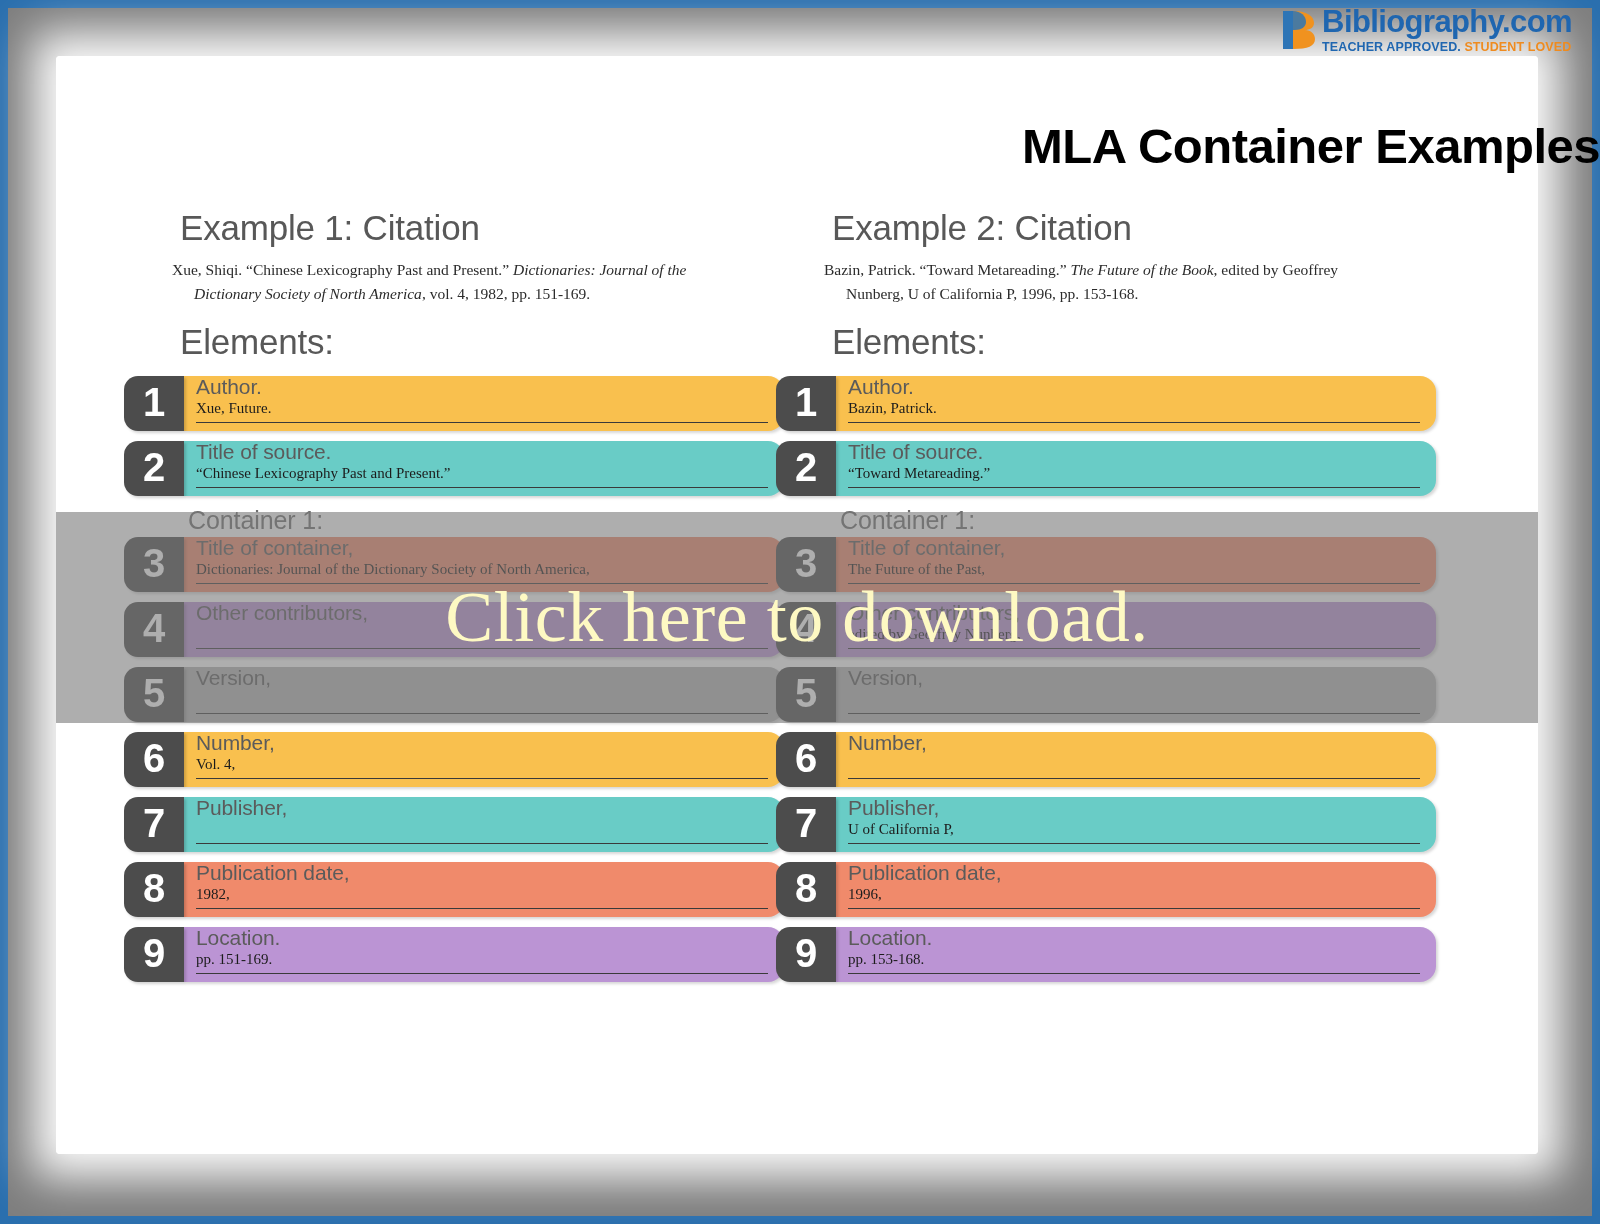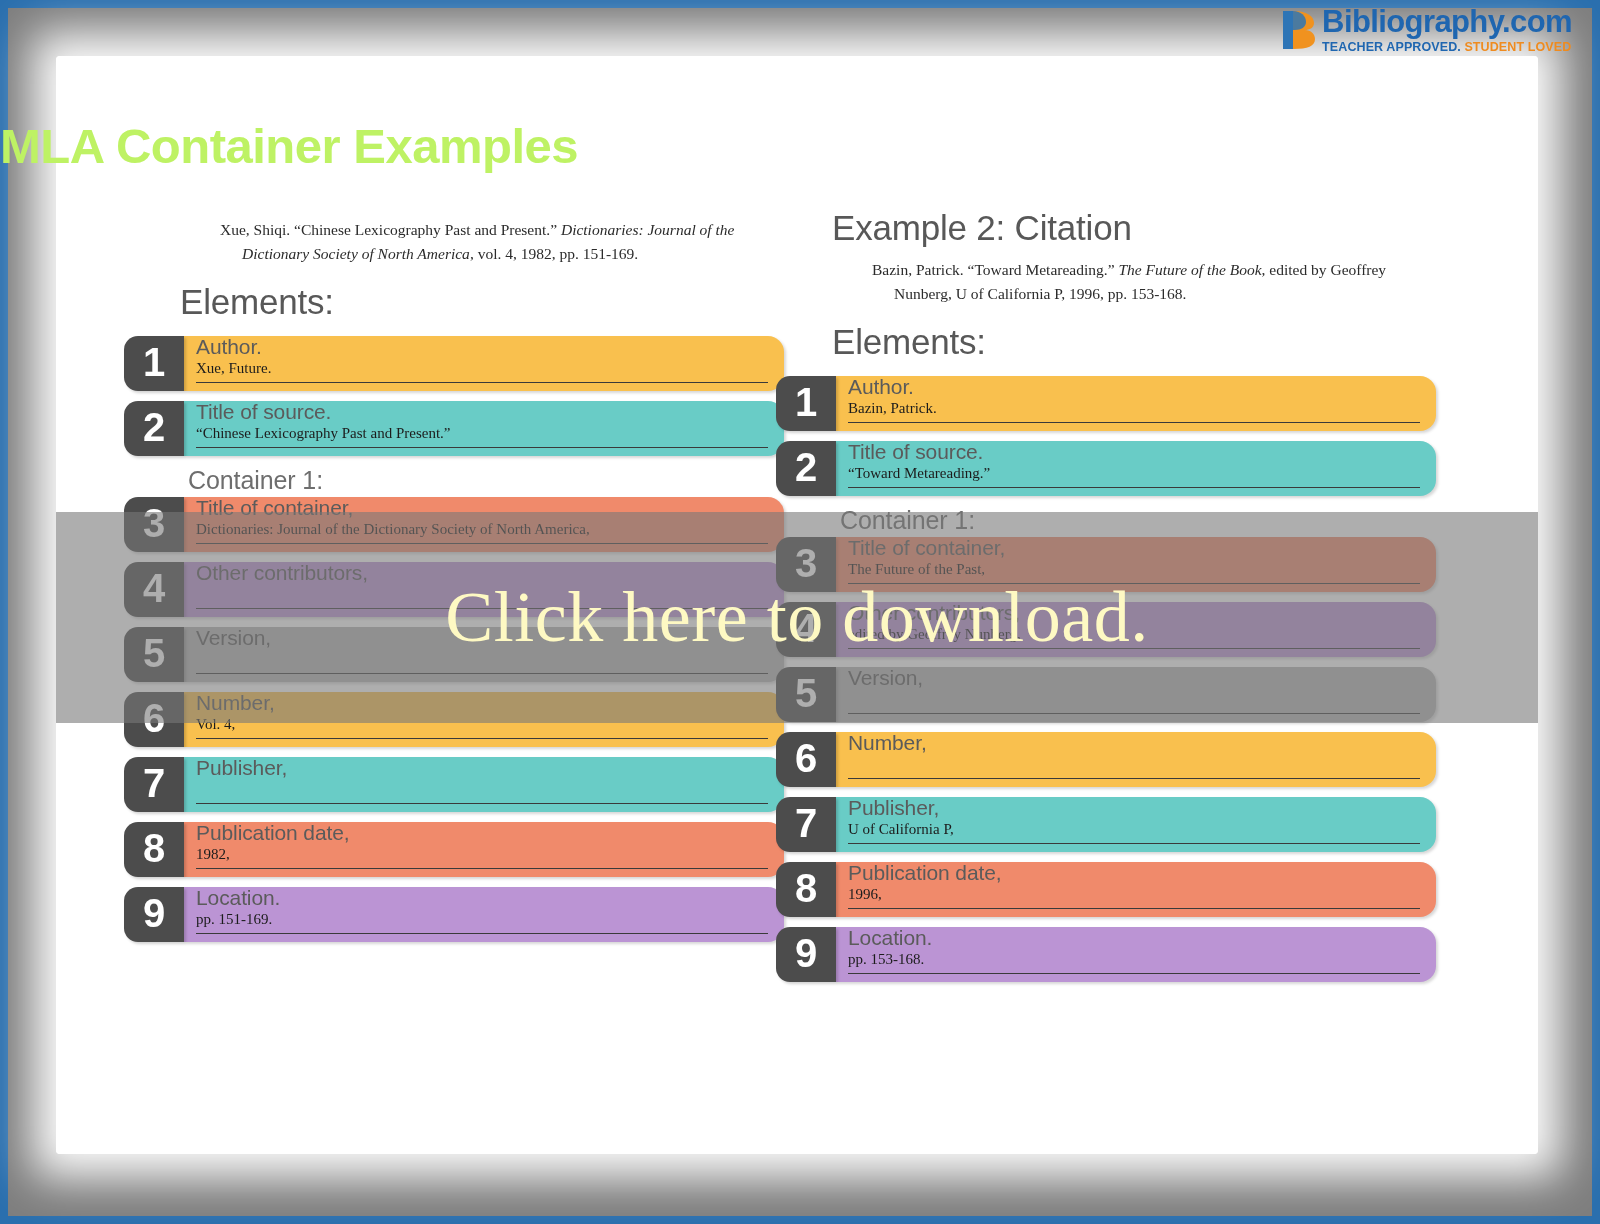--- a/index.html
+++ b/index.html
@@ -57,42 +57,42 @@
     font-size:12.5px; font-weight:bold; letter-spacing:0.1px;
     line-height:1.25; margin-top:3px;
     color:#1f66b0;
   }
   #logo-tag .b{ color:#1f66b0; }
   #logo-tag .o{ color:#ef8b1f; }
 
   
   #main-title{
     position:absolute; top:118px; left:0; width:100%;
-    text-align:left;
-    font-size:49px; font-weight:bold; color:#bef264;
+    text-align:right;
+    font-size:49px; font-weight:bold; color:#000000;
     letter-spacing:-0.5px;
     z-index:3;
   }
 
   .column{
     position:absolute; top:208px; width:660px; z-index:3;
   }
   #col-left { left:124px; }
   #col-right{ left:776px; }
 
   .col-heading{
     font-size:35px; color:#585858; font-weight:normal;
     letter-spacing:-0.2px; margin-left:56px;
   }
   .citation{
     font-family:"Liberation Serif", serif;
     font-size:15.5px; color:#2b2b2b;
     line-height:1.55;
     margin-top:10px;
-    margin-left:96px;
+    margin-left:48px;
     padding-left:22px;
     text-indent:-22px;
     width:552px;
   }
   .citation i{ font-style:italic; }
 
   .elements-heading{
     font-size:35px; color:#585858; font-weight:normal;
     letter-spacing:-0.2px;
     margin-top:16px; margin-left:56px;
@@ -183,20 +183,21 @@
     <div id="logo-tag">
       <span class="b">TEACHER APPROVED.</span>
       <span class="o">STUDENT LOVED</span>
     </div>
   </div>
 </div>
 
 <div id="main-title">MLA Container Examples</div>
 
 <div class="column" id="col-left">
+    <div class="col-heading">Example 1: Citation</div>
     <div class="citation"><span>Xue, Shiqi. “Chinese Lexicography Past and Present.” </span><i>Dictionaries: Journal of the Dictionary Society of North America</i><span>, vol. 4, 1982, pp. 151-169.</span></div>
     <div class="elements-heading">Elements:</div>
     <div class="rows">
       <div class="row">
         <div class="badge">1</div>
         <div class="bar" style="background: rgb(249, 192, 78);">
           <div class="bar-label">Author.</div>
           <div class="bar-value">Xue, Future.</div>
           <div class="bar-rule"></div>
         </div>

